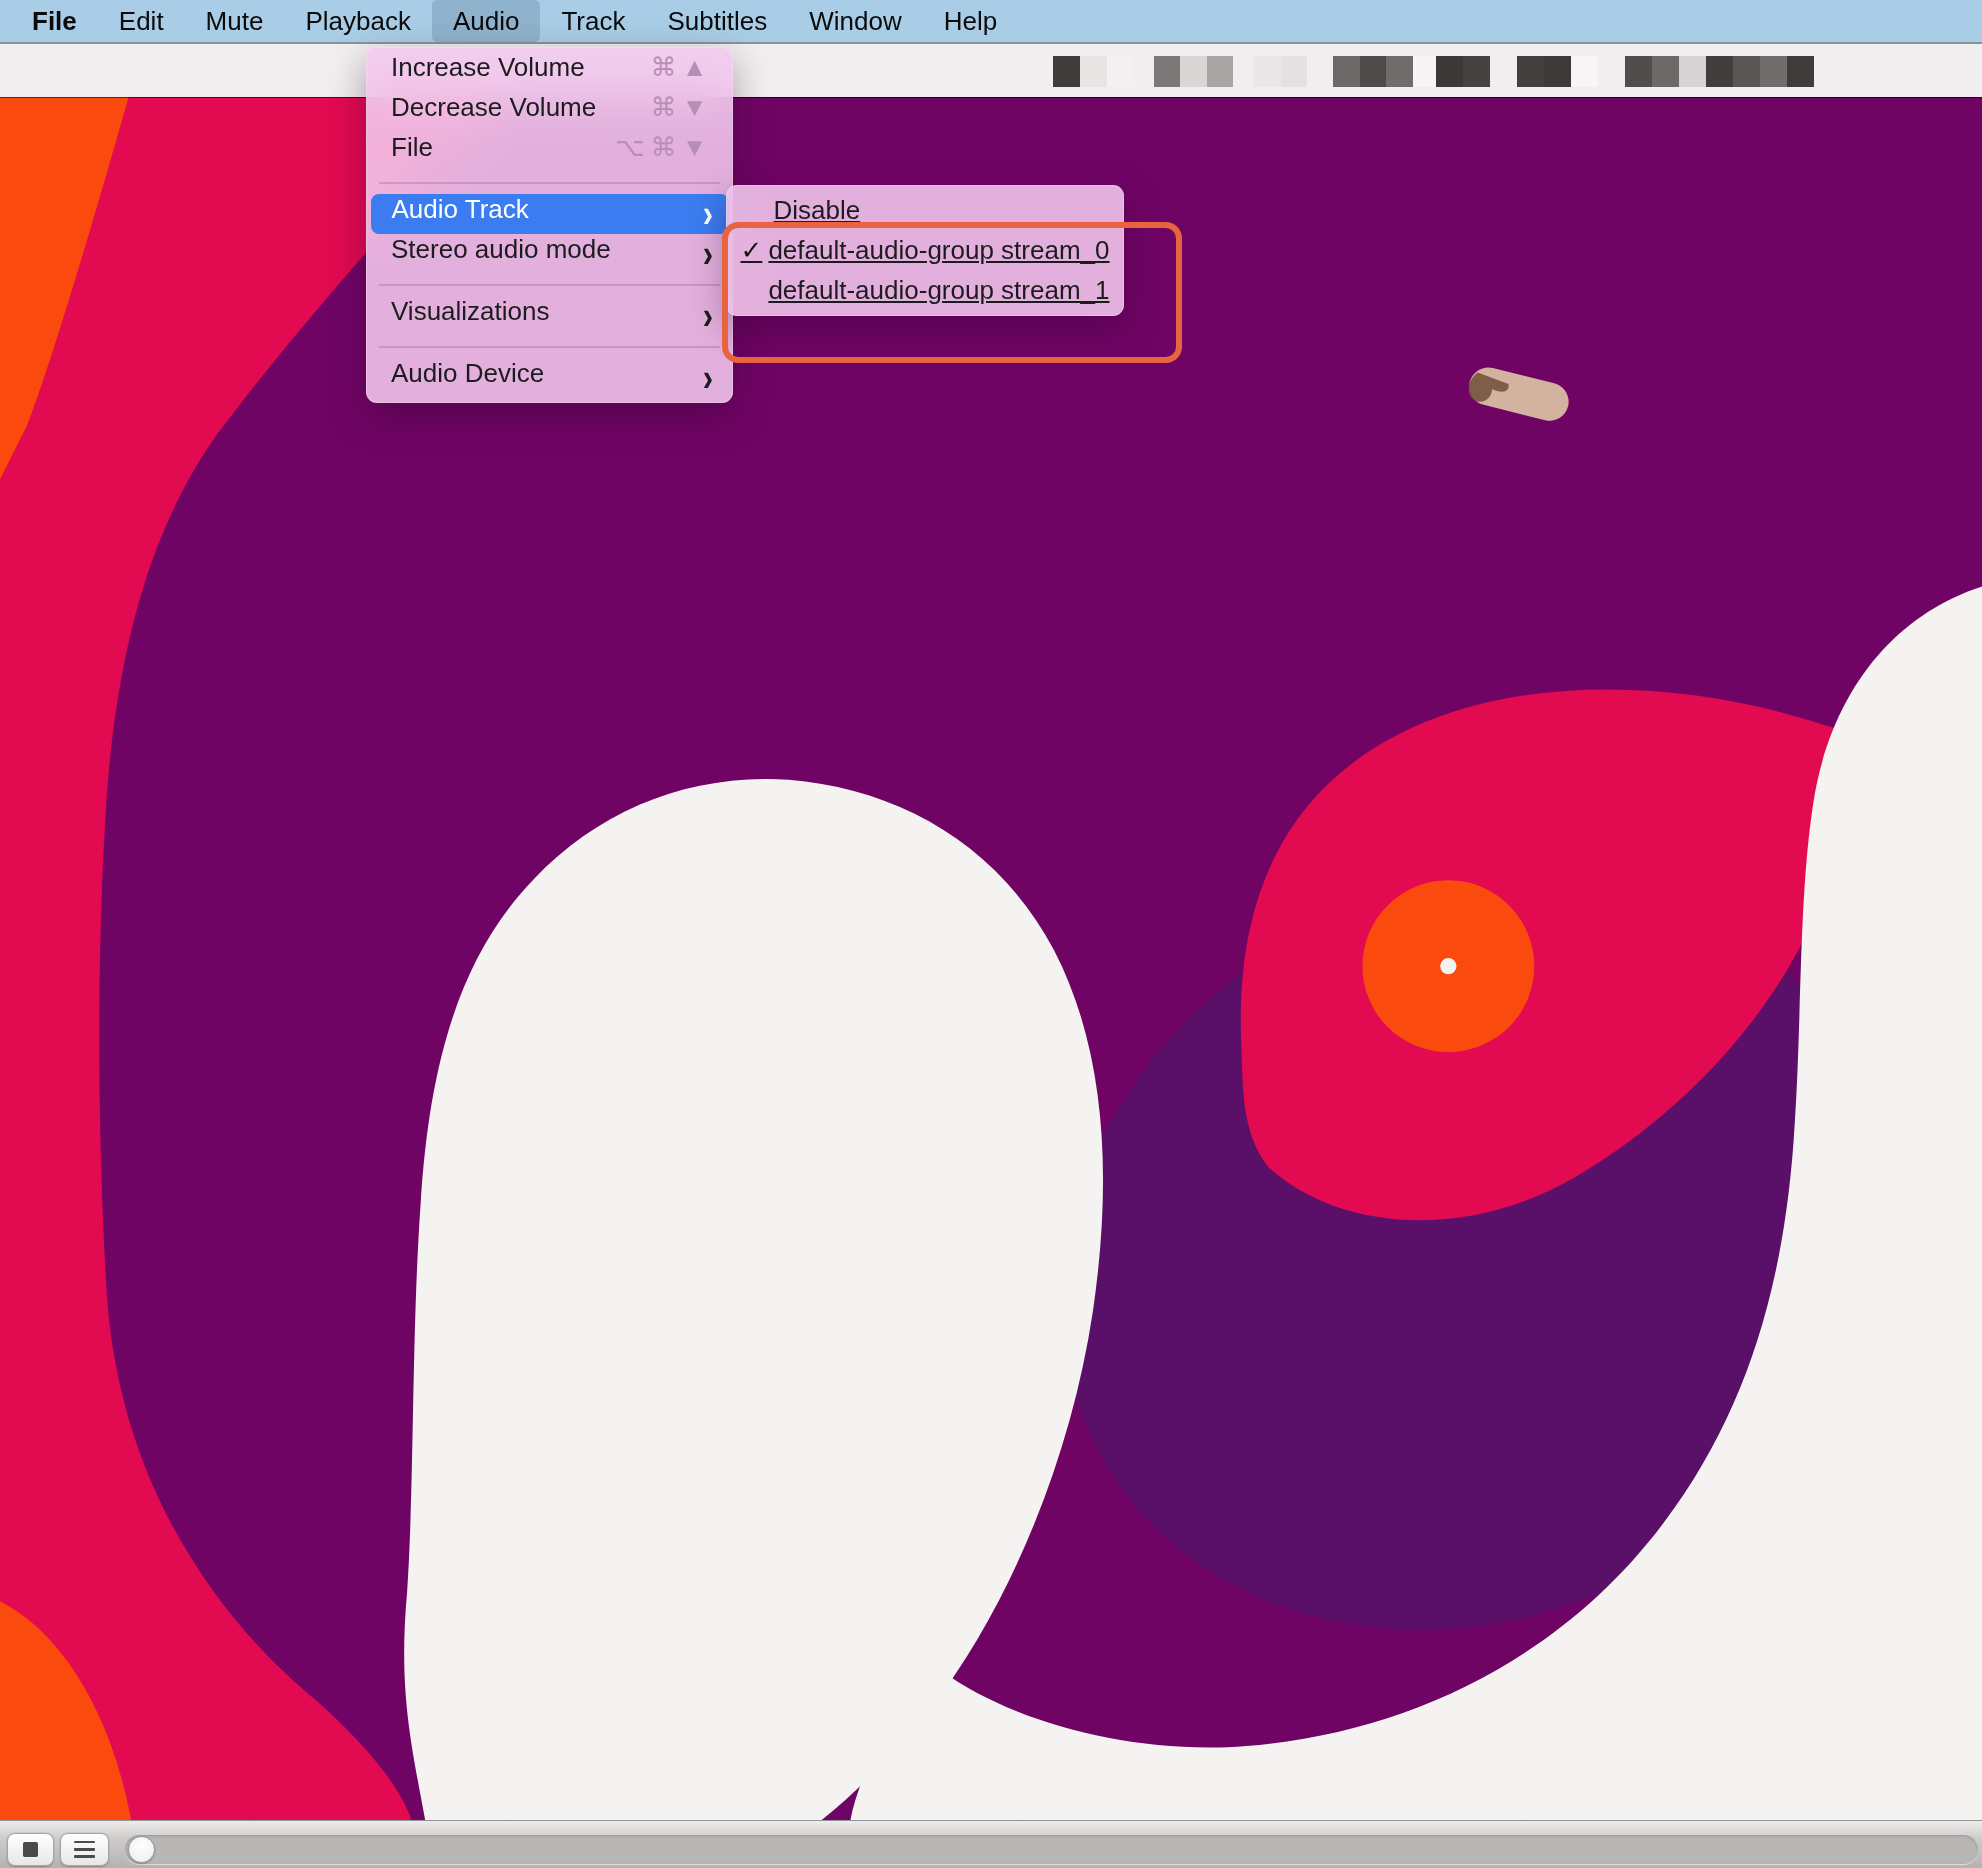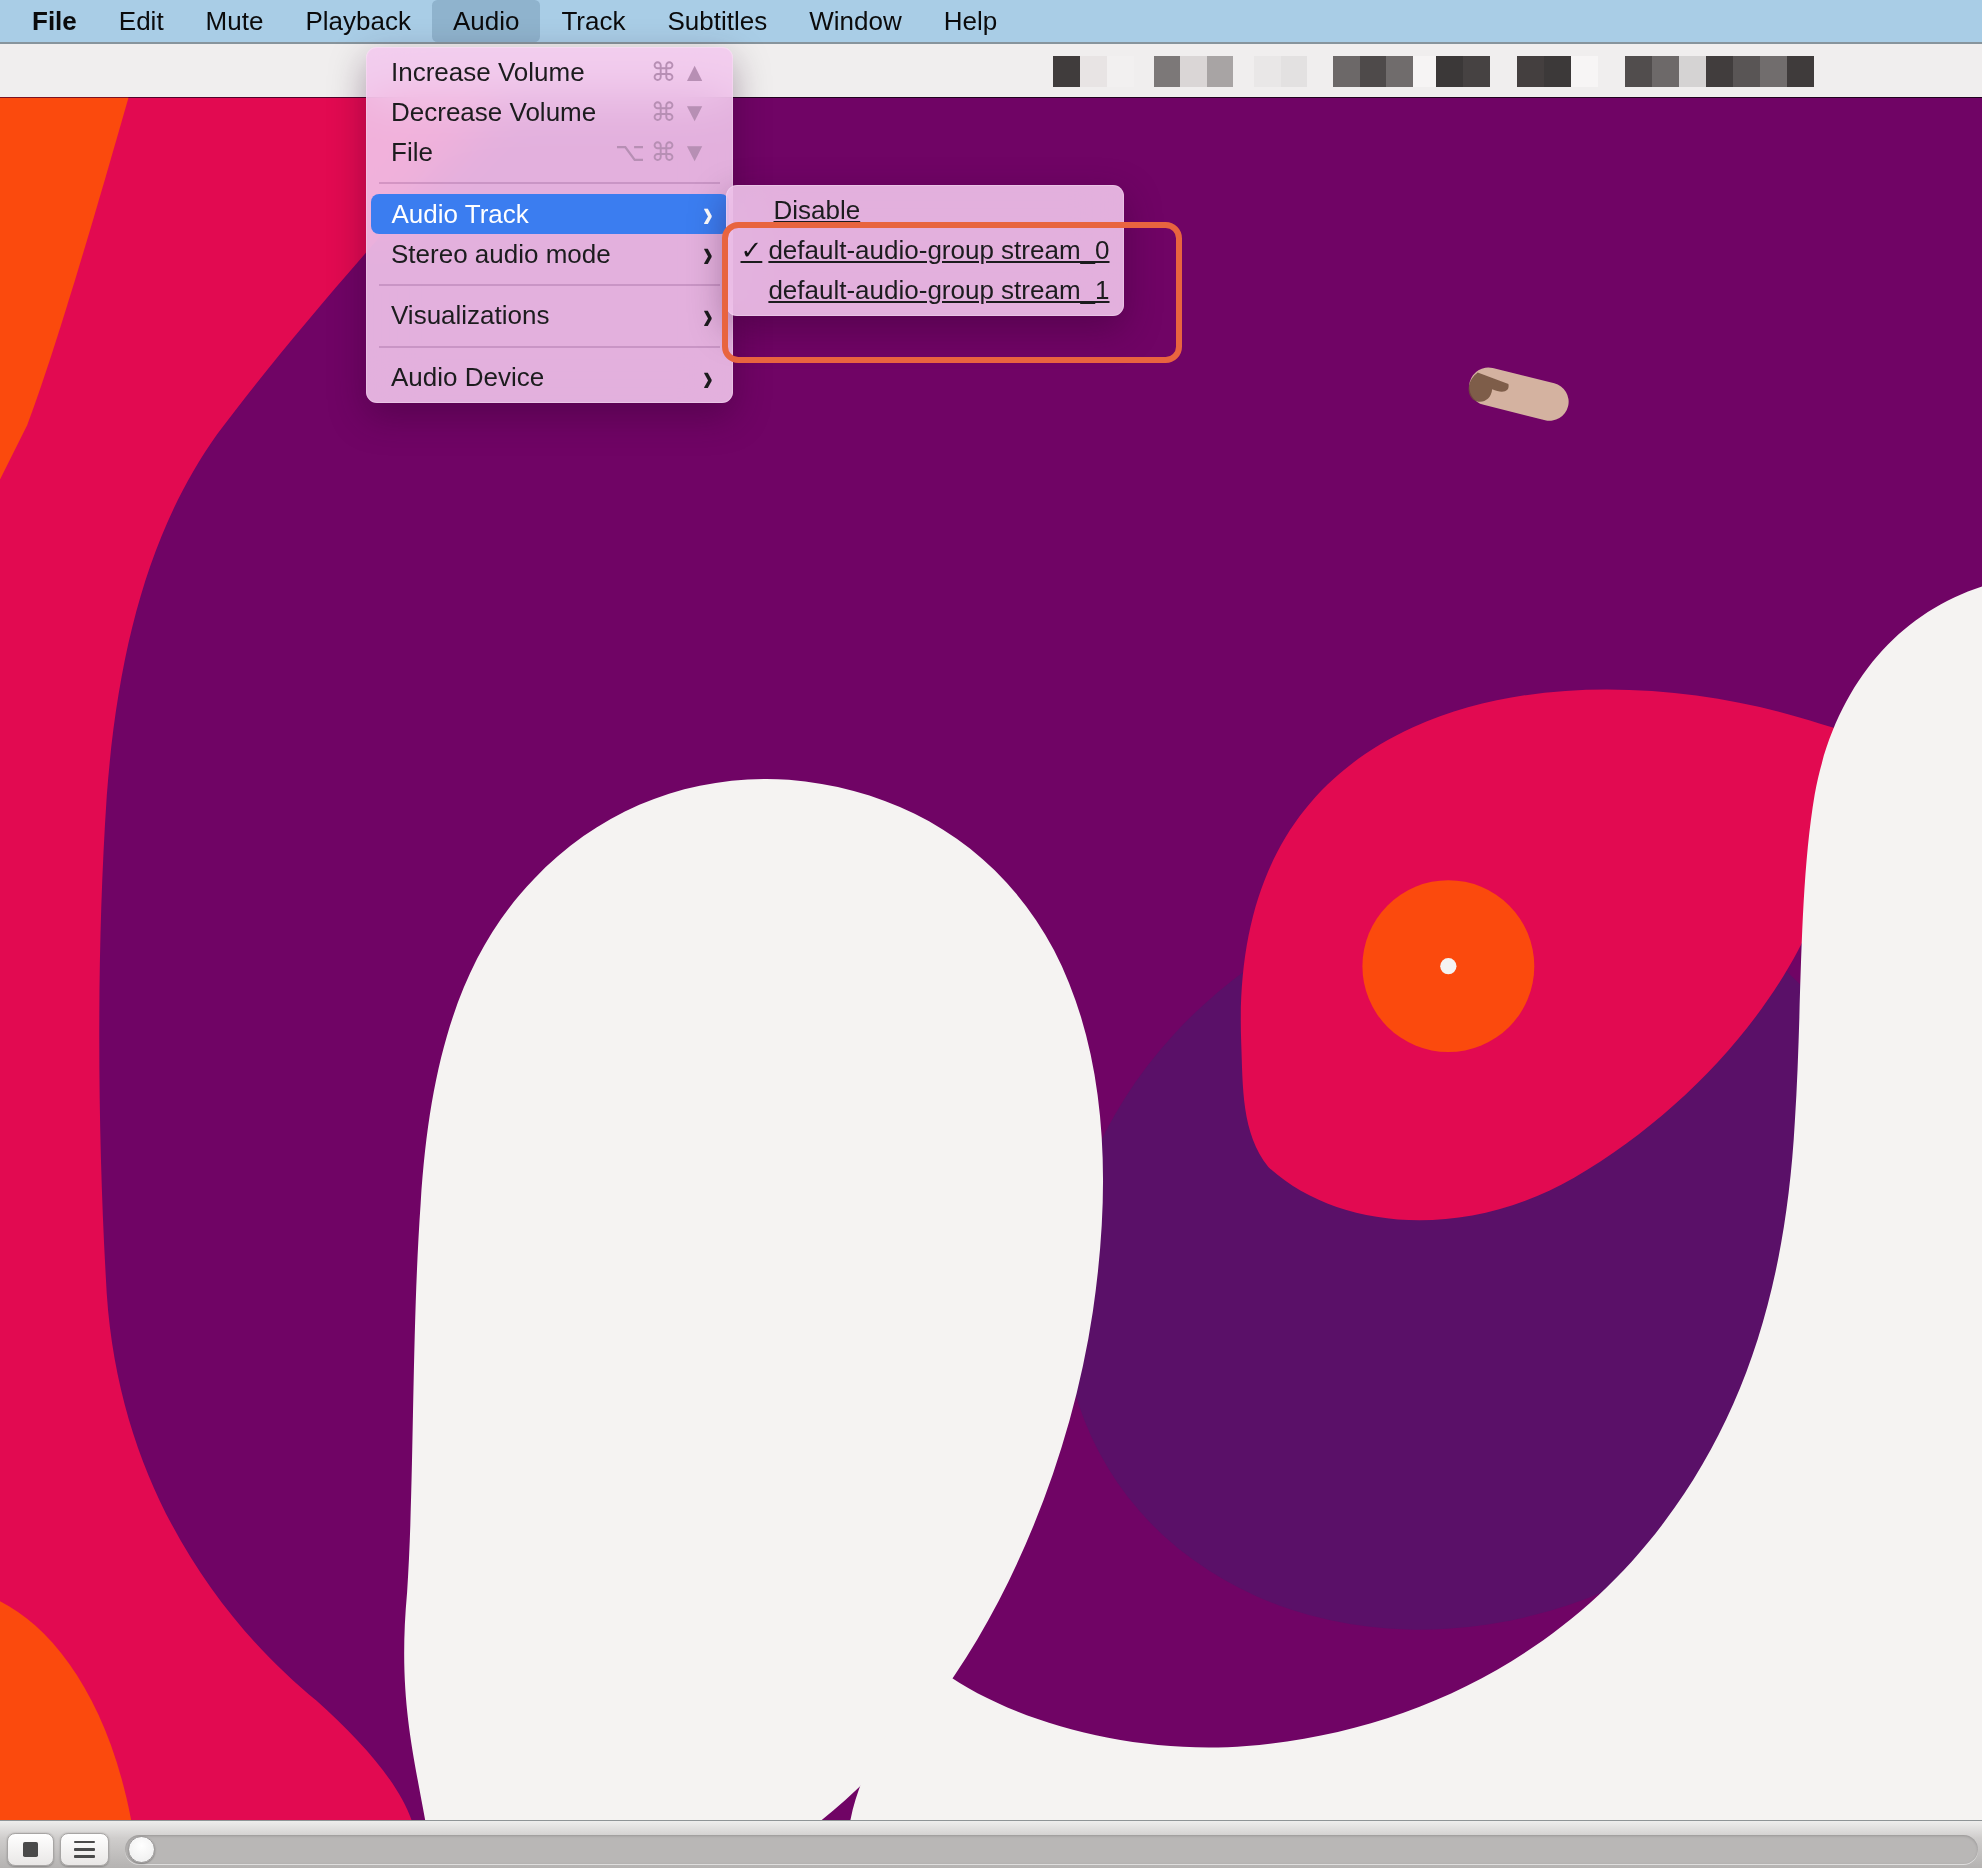--- a/index.html
+++ b/index.html
@@ -21,21 +21,21 @@
   .mb-item{display:flex;align-items:center;padding:12px 21px;white-space:nowrap;cursor:default;}
   .mb-item.first{margin-left:11px;font-weight:bold;}
   .mb-item.active{background:#8fb3cd;border-radius:5.4px;}
 
   
   .menu{position:absolute;background:rgba(242,200,238,0.88);border-radius:11px;
         box-shadow:0 12.7px 36px rgba(40,0,40,0.35), 0 0 0 0.9px rgba(255,255,255,0.25) inset;
         padding:5.4px 0;font-size:26px;color:#1c1c1e;z-index:20;backdrop-filter:blur(25px);}
   #audio-menu{left:366px;top:47px;width:367px;}
   #track-submenu{left:726px;top:185px;width:398px;z-index:21;}
-  .menu-row{height:40px;display:flex;align-items:center;padding:0 20px 0 25px;}
+  .menu-row{height:40px;display:flex;padding:0 20px 0 25px;}
   .menu-row .lbl{flex:1 1 auto;white-space:nowrap;}
   .menu-row .sc{color:#b78fb4;letter-spacing:5.4px;white-space:nowrap;}
   .menu-row .chev{color:#1c1c1e;font-size:31px;font-weight:bold;line-height:40px;
                   transform:scaleY(1.25);margin-left:12.7px;}
   .menu-row.hl{background:#3b7df0;border-radius:8.1px;margin:0 4.5px;padding:0 15.4px 0 21px;color:#fff;}
   .menu-row.hl .chev{color:#fff;}
   .sep{height:1.8px;background:rgba(90,30,86,0.18);margin:10px 12.7px;}
   .sub-row{height:40px;display:flex;align-items:center;padding:0 14.5px;text-decoration:underline;}
   .sub-row .check{width:33px;font-size:26px;color:#141416;}
   .sub-row .lbl{white-space:nowrap;}

